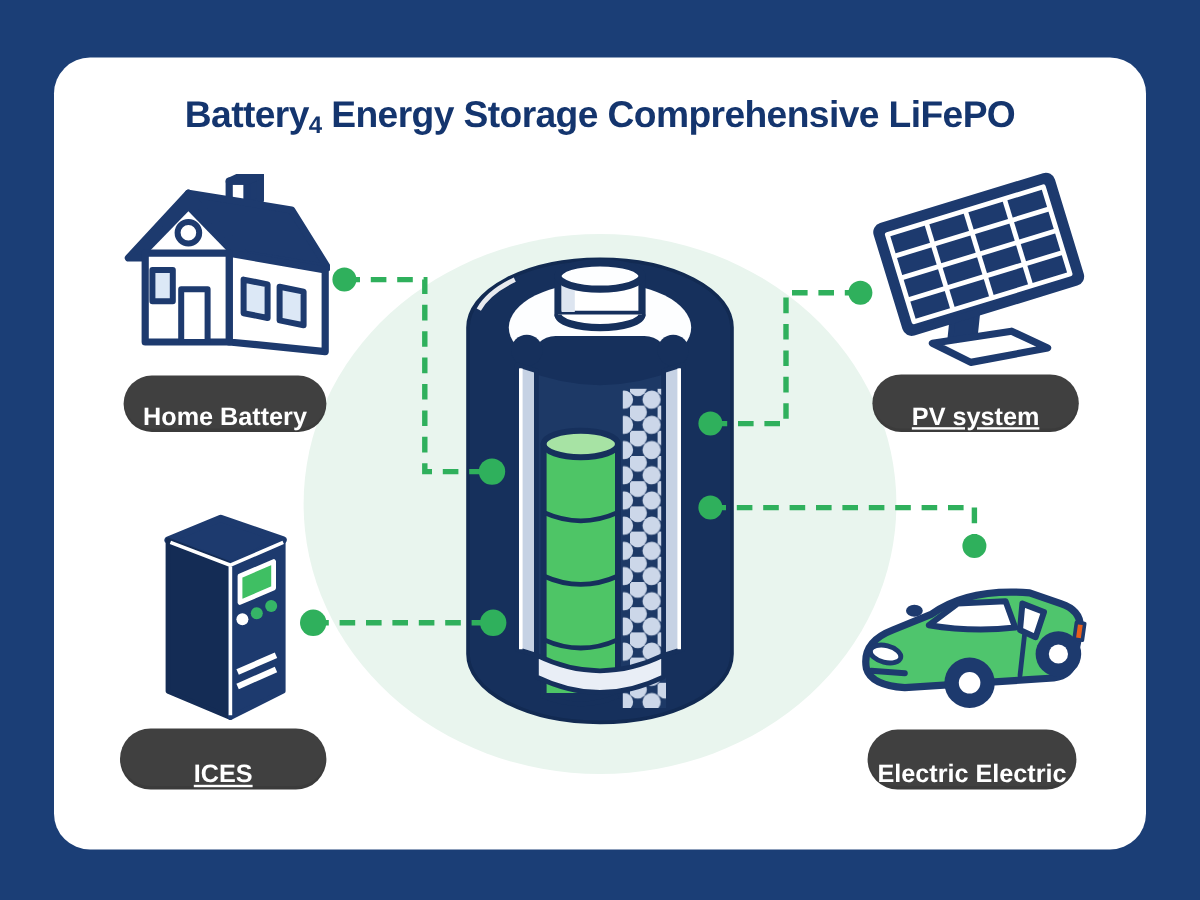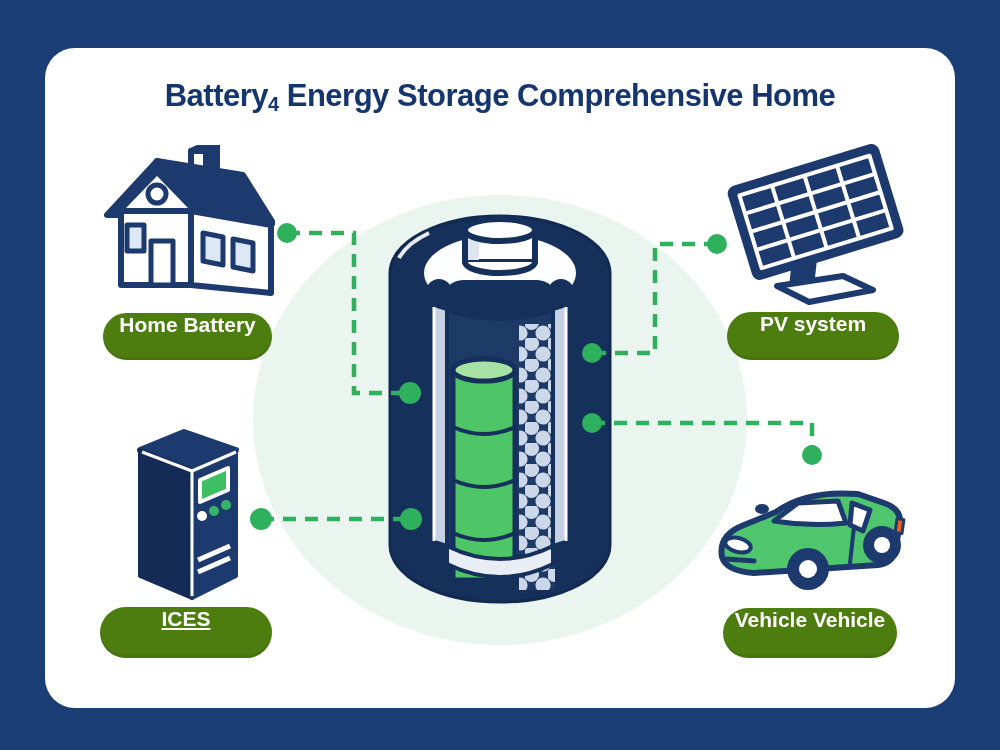--- a/index.html
+++ b/index.html
@@ -17,43 +17,43 @@
     background:#e9f5ee;border-radius:50%;z-index:2;
   }
   .title{
     position:absolute;left:45px;top:78px;width:910px;z-index:4;
     text-align:center;color:#14356e;font-size:31px;font-weight:bold;
     letter-spacing:-0.5px;
   }
   .title .sub{font-size:20px;position:relative;top:5px;font-weight:bold;}
   .icon-box{position:absolute;z-index:4;}
   .pill{
-    position:absolute;z-index:4;display:flex;align-items:flex-start;justify-content:center;
-    background:#4d7c0f;color:#ffffff;font-weight:bold;font-size:21px;
+    position:absolute;z-index:4;display:flex;align-items:flex-end;justify-content:center;
+    background:#404040;color:#ffffff;font-weight:bold;font-size:21px;
     border-radius:26px;box-shadow:inset 0 -3px 0 rgba(0,0,0,0.07);
   }
   .pill-home{left:103px;top:313px;width:169px;height:47px;}
-  .pill-pv{left:727px;top:312px;width:172px;height:48px;}
+  .pill-pv{left:727px;top:312px;width:172px;height:48px;text-decoration:underline;}
   .pill-ices{left:100px;top:607px;width:172px;height:51px;text-decoration:underline;}
   .pill-ev{left:723px;top:608px;width:174px;height:50px;}
   .overlay{position:absolute;left:0;top:0;z-index:5;pointer-events:none;}
   .battery{position:absolute;left:387px;top:212px;z-index:4;}
   .house{left:95px;top:145px;}
   .solar{left:725px;top:140px;}
   .ices{left:120px;top:428px;}
   .car{left:710px;top:465px;}
 </style>
 </head>
 <body>
 
 <div class="card"></div>
 
 <div class="halo"></div>
 
-<div class="title"><span>Battery</span><span class="sub">4</span><span> Energy Storage Comprehensive Home</span></div>
+<div class="title"><span>Battery</span><span class="sub">4</span><span> Energy Storage Comprehensive LiFePO</span></div>
 
 <svg class="icon-box house" width="180" height="160" viewBox="0 0 180 160">
   <g stroke="#1d3a6e" stroke-width="6" stroke-linejoin="round">
 
     <rect x="96" y="6" width="15" height="28" fill="#ffffff"></rect>
     <polygon points="111,6 122,1 122,22 111,28" fill="#1d3a6e"></polygon>
     <polygon points="96,6 107,1 122,1 111,6" fill="#ffffff"></polygon>
 
     <polygon points="62,16 148,30 178,78 104,66" fill="#1d3a6e"></polygon>
 
@@ -211,14 +211,14 @@
 <div class="pill pill-home">
   <span>Home Battery</span>
 </div>
 <div class="pill pill-pv">
   <span>PV system</span>
 </div>
 <div class="pill pill-ices">
   <span>ICES</span>
 </div>
 <div class="pill pill-ev">
-  <span>Vehicle Vehicle</span>
+  <span>Electric Electric</span>
 </div>
 
 </body></html>

